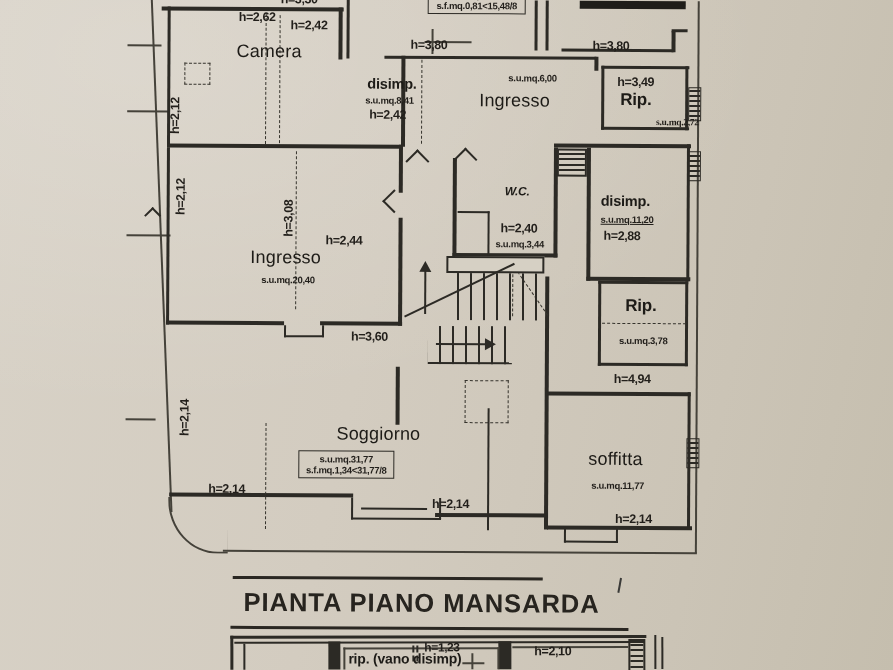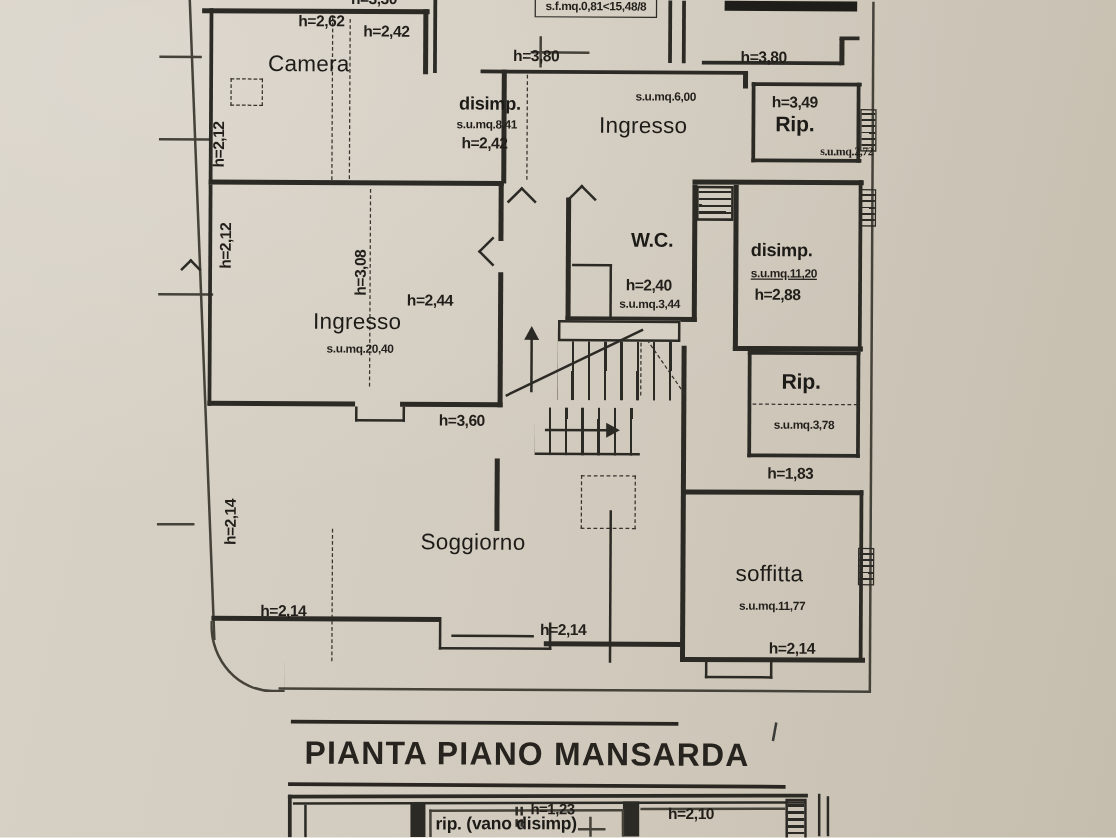--- a/index.html
+++ b/index.html
@@ -124,21 +124,21 @@
   <div class="win" style="left:687px;top:150px;width:11px;height:28px;"></div>
   <div class="win" style="left:687px;top:437px;width:11px;height:28px;"></div>
   <div class="hatch" style="left:556px;top:148px;width:26px;height:24px;"></div>
 
   <div style="position:absolute;left:284px;top:326px;width:36px;height:10px;border-left:2px solid #2c2a25;border-right:2px solid #2c2a25;border-bottom:2px solid #2c2a25;"></div>
   <div style="position:absolute;left:352px;top:498px;width:86px;height:20px;border:2px solid #2c2a25;border-top:none;"></div>
   <div class="w" style="left:362px;top:508px;width:66px;height:2px;"></div>
   <div style="position:absolute;left:565px;top:527px;width:50px;height:13px;border:2px solid #2c2a25;border-top:none;"></div>
 
   <div class="lb" style="left:279px;top:-7px;">h=3,30</div>
-  <div class="nm" style="left:213px;top:42px;">Camera</div>
+  <div class="nm" style="left:235px;top:42px;">Camera</div>
   <div class="lb" style="left:237px;top:11px;">h=2,62</div>
   <div class="lb" style="left:289px;top:19px;">h=2,42</div>
   <div class="vl" style="left:144px;top:110px;">h=2,12</div>
 
   <div class="bx" style="left:426px;top:-14px;width:90px;">
     <span class="sqi">s.u.mq.15,48</span>
     <span class="sqi">s.f.mq.0,81&lt;15,48/8</span>
   </div>
   <div class="lb" style="left:409px;top:38px;">h=3,80</div>
   <div class="lb" style="left:591px;top:38px;">h=3,80</div>
@@ -147,44 +147,48 @@
   <div class="sq" style="left:364px;top:95px;">s.u.mq.8,41</div>
   <div class="lb" style="left:368px;top:108px;">h=2,42</div>
 
   <div class="sq" style="left:507px;top:72px;">s.u.mq.6,00</div>
   <div class="nm" style="left:478px;top:90px;">Ingresso</div>
 
   <div class="lb" style="left:616px;top:74px;">h=3,49</div>
   <div class="nmb" style="left:619px;top:89px;font-size:17px;">Rip.</div>
   <div class="sq" style="left:655px;top:116px;font-family:Liberation Serif, serif;">s.u.mq.2,72</div>
 
-  <div class="nmb" style="left:504px;top:184px;font-size:16px;">W.C.</div>
+  <div class="nmb" style="left:504px;top:184px;font-size:12px;font-style:italic;">W.C.</div>
   <div class="lb" style="left:500px;top:221px;">h=2,40</div>
   <div class="sq" style="left:495px;top:238px;">s.u.mq.3,44</div>
 
   <div class="nmb" style="left:600px;top:192px;">disimp.</div>
   <div class="sq" style="left:600px;top:213px;text-decoration:underline;">s.u.mq.11,20</div>
   <div class="lb" style="left:603px;top:228px;">h=2,88</div>
 
   <div class="nm" style="left:250px;top:248px;">Ingresso</div>
   <div class="sq" style="left:261px;top:275px;">s.u.mq.20,40</div>
   <div class="lb" style="left:325px;top:234px;">h=2,44</div>
   <div class="vl" style="left:258px;top:212px;">h=3,08</div>
   <div class="vl" style="left:150px;top:191px;">h=2,12</div>
 
   <div class="nmb" style="left:625px;top:295px;font-size:17px;">Rip.</div>
   <div class="sq" style="left:619px;top:334px;">s.u.mq.3,78</div>
 
-  <div class="lb" style="left:614px;top:371px;">h=1,83</div>
+  <div class="lb" style="left:614px;top:371px;">h=4,94</div>
   <div class="nm" style="left:589px;top:448px;">soffitta</div>
   <div class="sq" style="left:592px;top:479px;">s.u.mq.11,77</div>
   <div class="lb" style="left:616px;top:511px;">h=2,14</div>
 
   <div class="lb" style="left:351px;top:330px;">h=3,60</div>
   <div class="nm" style="left:337px;top:424px;">Soggiorno</div>
+  <div class="bx" style="left:299px;top:451px;width:88px;">
+    <span class="sqi">s.u.mq.31,77</span>
+    <span class="sqi">s.f.mq.1,34&lt;31,77/8</span>
+  </div>
   <div class="vl" style="left:155px;top:412px;">h=2,14</div>
   <div class="lb" style="left:209px;top:483px;">h=2,14</div>
   <div class="lb" style="left:433px;top:497px;">h=2,14</div>
 
   <div class="w" style="left:234px;top:577px;width:310px;height:3px;background:#2a2722;"></div>
   <div id="title">PIANTA PIANO MANSARDA</div>
   <div class="w" style="left:232px;top:627px;width:398px;height:3px;background:#2a2722;"></div>
   <div class="w" style="left:620px;top:577px;width:2px;height:15px;background:#3a3a38;transform:rotate(10deg);"></div>
 
   <div id="mansarda">

